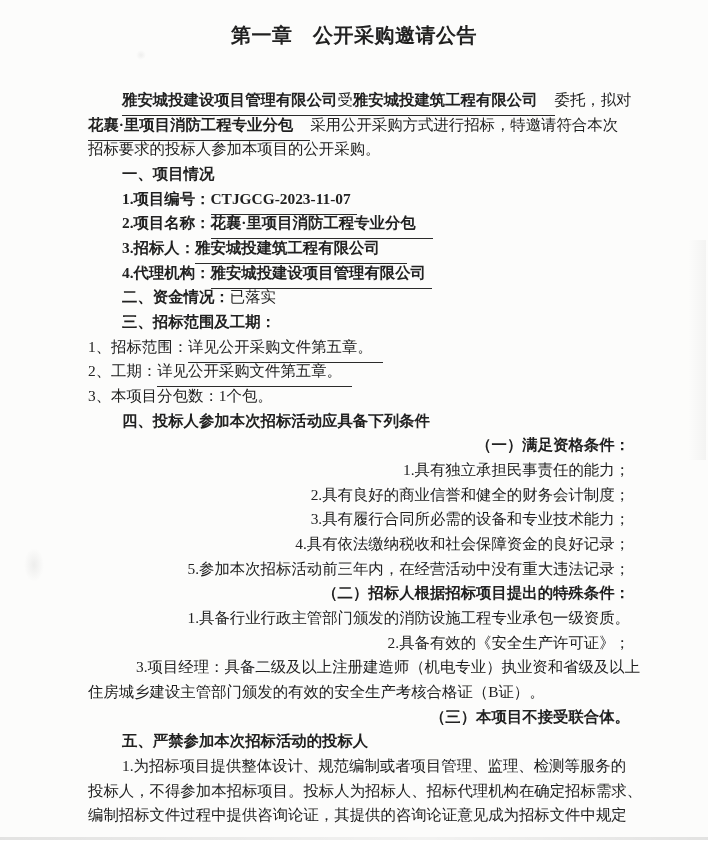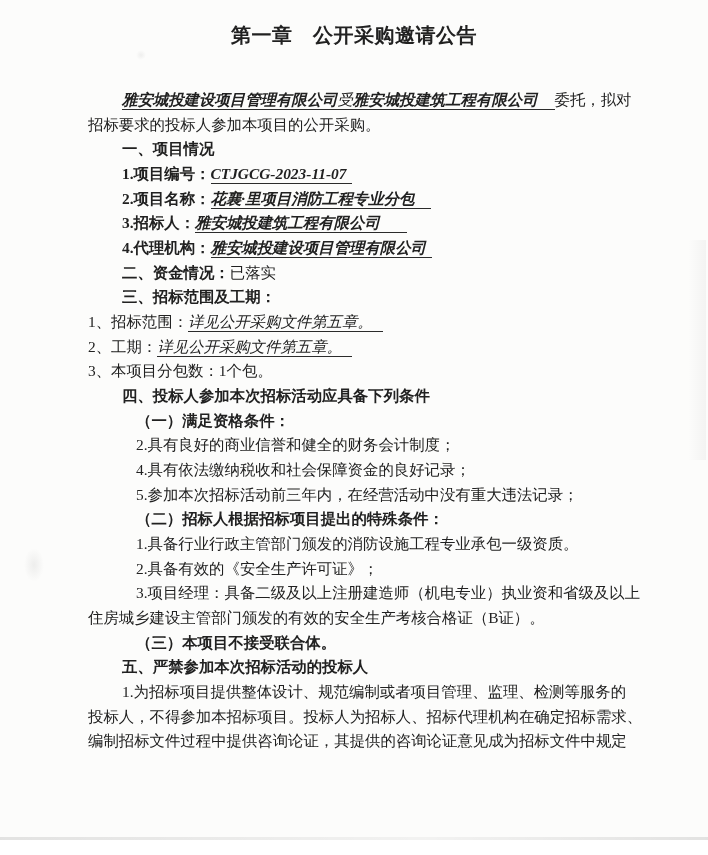--- a/index.html
+++ b/index.html
@@ -20,23 +20,23 @@
   }
   .content{
     position:absolute;top:88px;left:88px;width:542px;
     font-size:15.4px;
   }
   .line{
     height:24.68px;line-height:24.68px;
     white-space:nowrap;
   }
   .ind-2{padding-left:34px;}
-  .ind-3{padding-left:48px;}
+  .ind-3{padding-left:48px;text-align:right;}
   .b{font-weight:700;}
-  .u{border-bottom:1px solid #2b2b2b;padding-bottom:1px;font-style:italic;}
+  .u{border-bottom:1px solid #2b2b2b;padding-bottom:7px;}
   .pad-xs{padding-right:6px;}
   .pad-sm{padding-right:10px;margin-top:30px;}
   .pad-md{padding-right:17px;}
   .pad-lg{padding-right:27px;}
   .gap-top{}
   .smudge{position:absolute;pointer-events:none;}
   .smudge-1{left:24px;top:548px;width:20px;height:34px;
     background:radial-gradient(ellipse at center,rgba(110,110,110,0.10),rgba(110,110,110,0) 70%);}
   .smudge-2{left:688px;top:240px;width:18px;height:220px;
     background:linear-gradient(to right,rgba(0,0,0,0) ,rgba(0,0,0,0.035));}
@@ -49,20 +49,21 @@
 <body>
 
 <div class="page">
 
   <div class="title">第一章　公开采购邀请公告</div>
 
   <div class="content">
 
     <div class="line ind-2"><span class="b u">雅安城投建设项目管理有限公司</span><span class="u">受</span><span class="b u pad-md">雅安城投建筑工程有限公司</span><span>委托，拟对</span></div>
 
+    <div class="line"><span class="b u pad-md">花襄·里项目消防工程专业分包</span><span>采用公开采购方式进行招标，特邀请符合本次</span></div>
 
     <div class="line">招标要求的投标人参加本项目的公开采购。</div>
 
     <div class="line ind-2 b">一、项目情况</div>
 
     <div class="line ind-2"><span class="b">1.项目编号：</span><span class="b u pad-xs">CTJGCG-2023-11-07</span></div>
 
     <div class="line ind-2"><span class="b">2.项目名称：</span><span class="b u pad-md">花襄·里项目消防工程专业分包</span></div>
 
     <div class="line ind-2"><span class="b">3.招标人：</span><span class="b u pad-lg">雅安城投建筑工程有限公司</span></div>
@@ -75,21 +76,23 @@
 
     <div class="line"><span>1、招标范围：</span><span class="u pad-sm">详见公开采购文件第五章。</span></div>
 
     <div class="line"><span>2、工期：</span><span class="u pad-sm">详见公开采购文件第五章。</span></div>
 
     <div class="line"><span>3、本项目分包数：</span><span>1个包。</span></div>
 
     <div class="line ind-2 b">四、投标人参加本次招标活动应具备下列条件</div>
 
     <div class="line ind-3 b">（一）满足资格条件：</div>
+    <div class="line ind-3">1.具有独立承担民事责任的能力；</div>
     <div class="line ind-3">2.具有良好的商业信誉和健全的财务会计制度；</div>
+    <div class="line ind-3">3.具有履行合同所必需的设备和专业技术能力；</div>
     <div class="line ind-3">4.具有依法缴纳税收和社会保障资金的良好记录；</div>
     <div class="line ind-3">5.参加本次招标活动前三年内，在经营活动中没有重大违法记录；</div>
 
     <div class="line ind-3 b">（二）招标人根据招标项目提出的特殊条件：</div>
     <div class="line ind-3">1.具备行业行政主管部门颁发的消防设施工程专业承包一级资质。</div>
     <div class="line ind-3">2.具备有效的《安全生产许可证》；</div>
     <div class="line ind-3">3.项目经理：具备二级及以上注册建造师（机电专业）执业资和省级及以上</div>
     <div class="line">住房城乡建设主管部门颁发的有效的安全生产考核合格证（B证）。</div>
 
     <div class="line ind-3 b">（三）本项目不接受联合体。</div>

